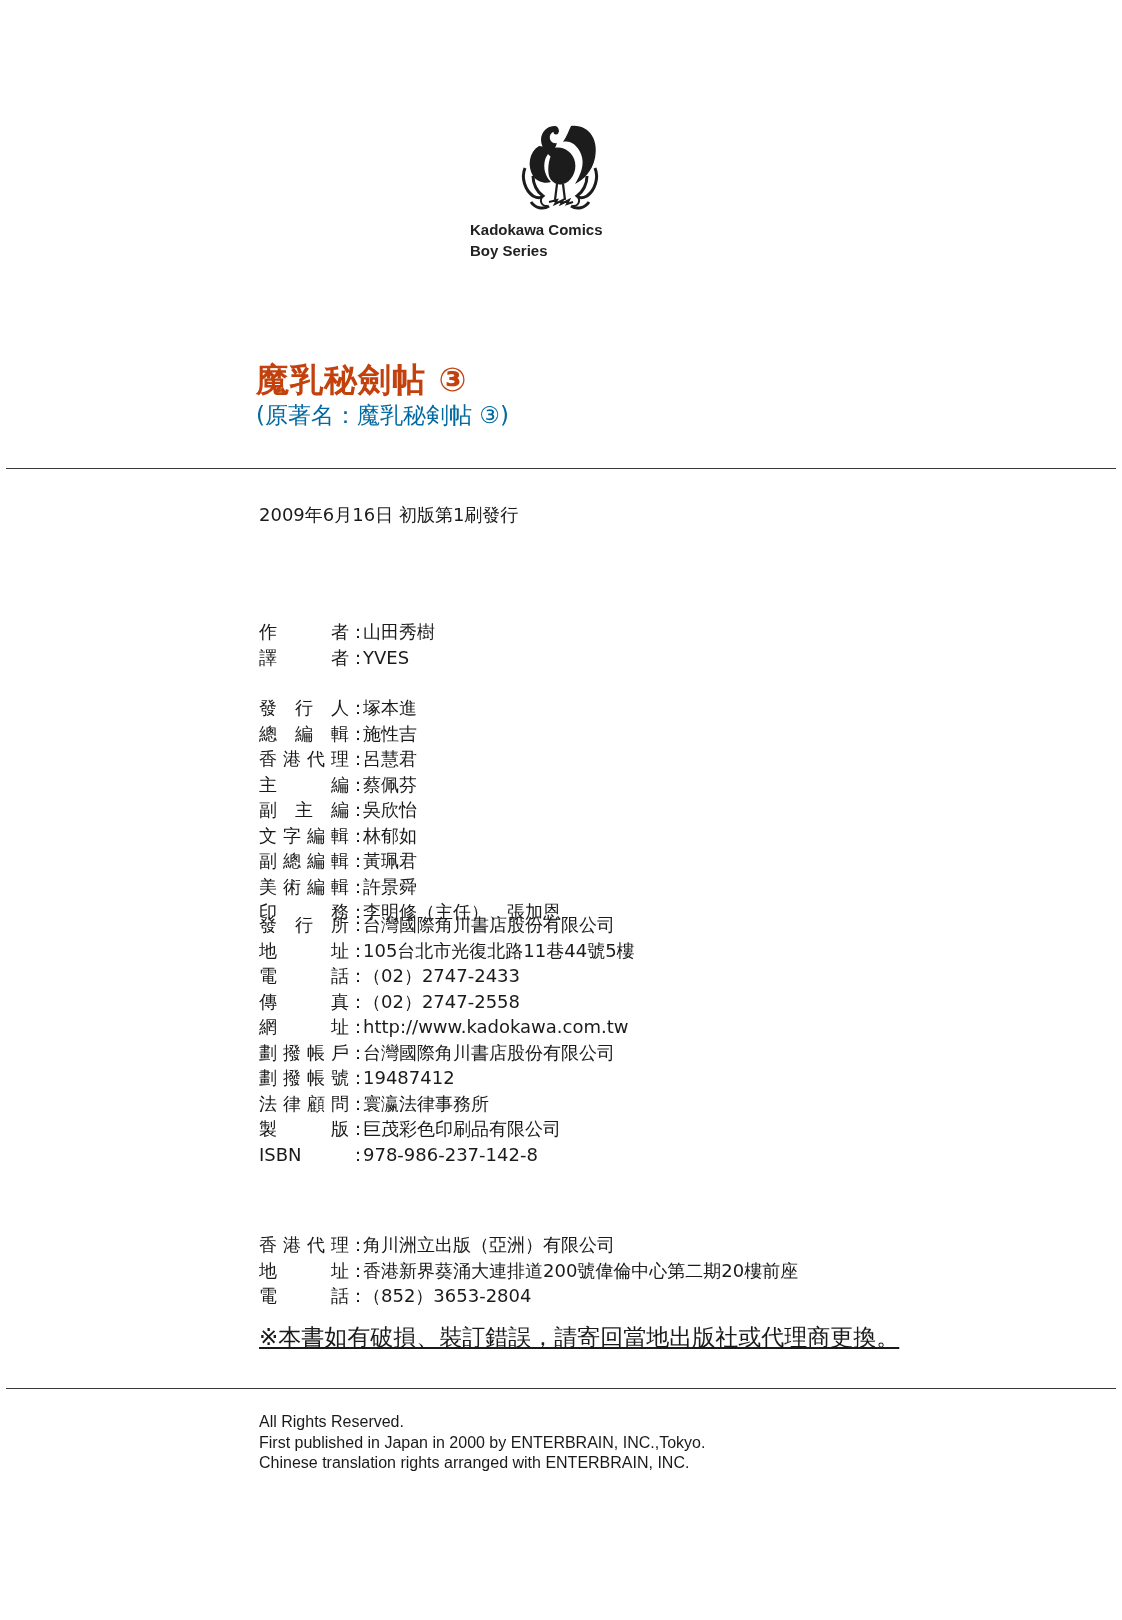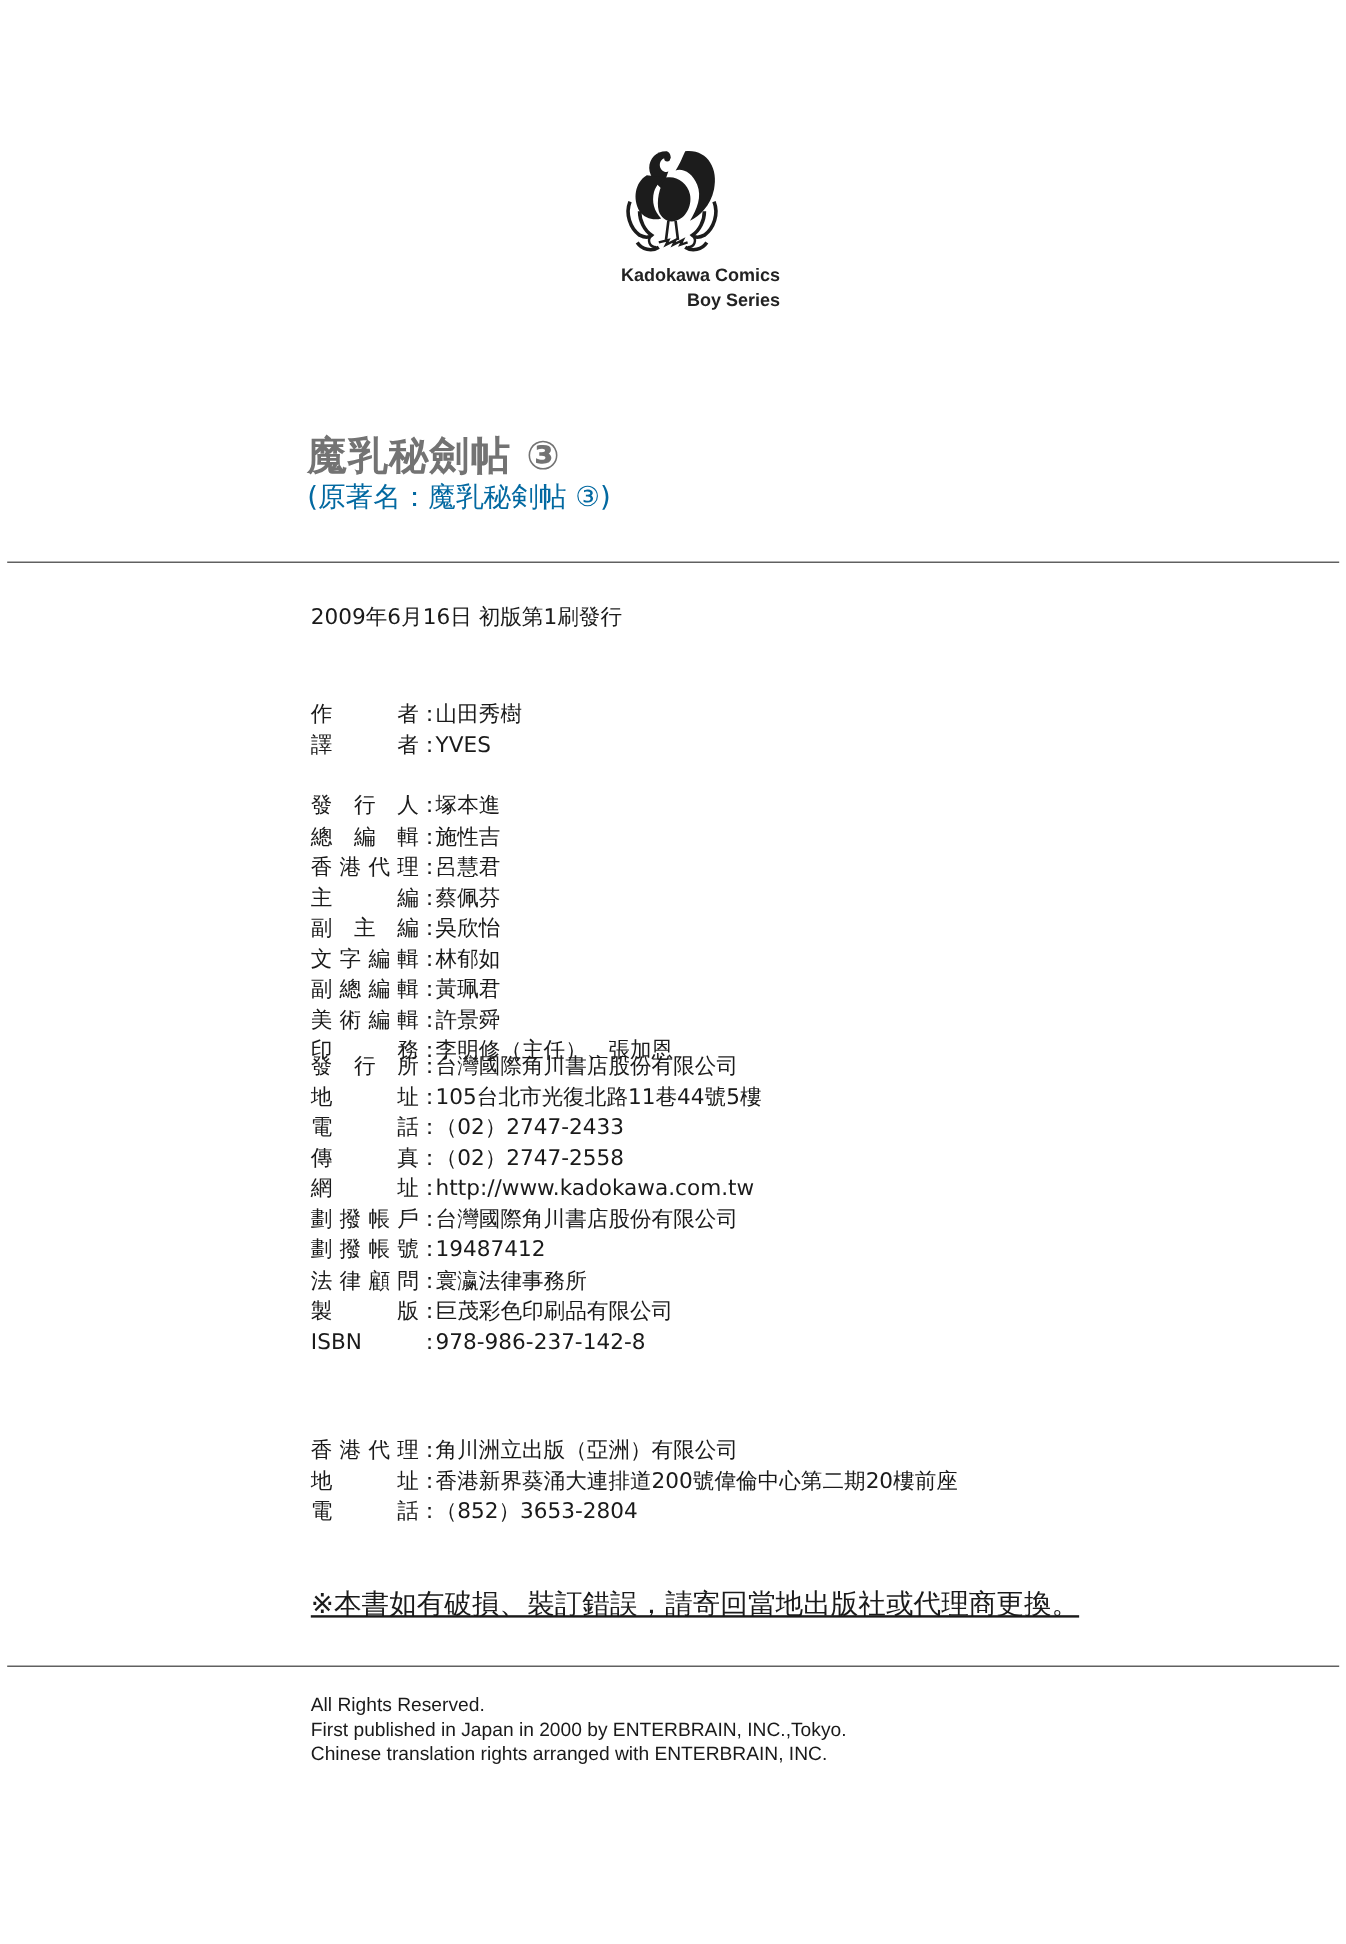--- a/index.html
+++ b/index.html
@@ -13,21 +13,21 @@
       position: relative;
       overflow: hidden;
       color: #1a1a1a;
       font-family: "DejaVu Sans", "Liberation Sans", sans-serif;
     }
     .logo-block {
       position: absolute;
       left: 470px;
       top: 118px;
       width: 180px;
-      text-align: right;
+      text-align: left;
     }
     .logo-mark {
       display: block;
       margin: 0 auto;
       width: 82px;
       height: 100px;
     }
     .logo-text {
       font-family: "Liberation Sans", sans-serif;
       font-weight: bold;
@@ -40,21 +40,21 @@
       position: absolute;
       left: 256px;
       top: 360px;
     }
     .title-main {
       font-family: "DejaVu Sans", sans-serif;
       font-weight: bold;
       font-size: 33px;
       line-height: 40px;
       letter-spacing: 1px;
-      color: #737373;
+      color: #c2410c;
     }
     .title-sub {
       font-family: "DejaVu Sans", sans-serif;
       font-size: 23px;
       line-height: 30px;
       color: #0369a1;
     }
     .rule {
       position: absolute;
       left: 6px;
@@ -68,20 +68,21 @@
       position: absolute;
       left: 259px;
       top: 503px;
       font-size: 18px;
       line-height: 24px;
     }
     .credits {
       position: absolute;
       left: 259px;
       font-size: 18px;
+      margin-top: 36px;
     }
     .credit-row {
       display: flex;
       height: 25.5px;
       line-height: 25.5px;
       white-space: nowrap;
     }
     .credit-label {
       width: 90px;
       display: inline-block;

